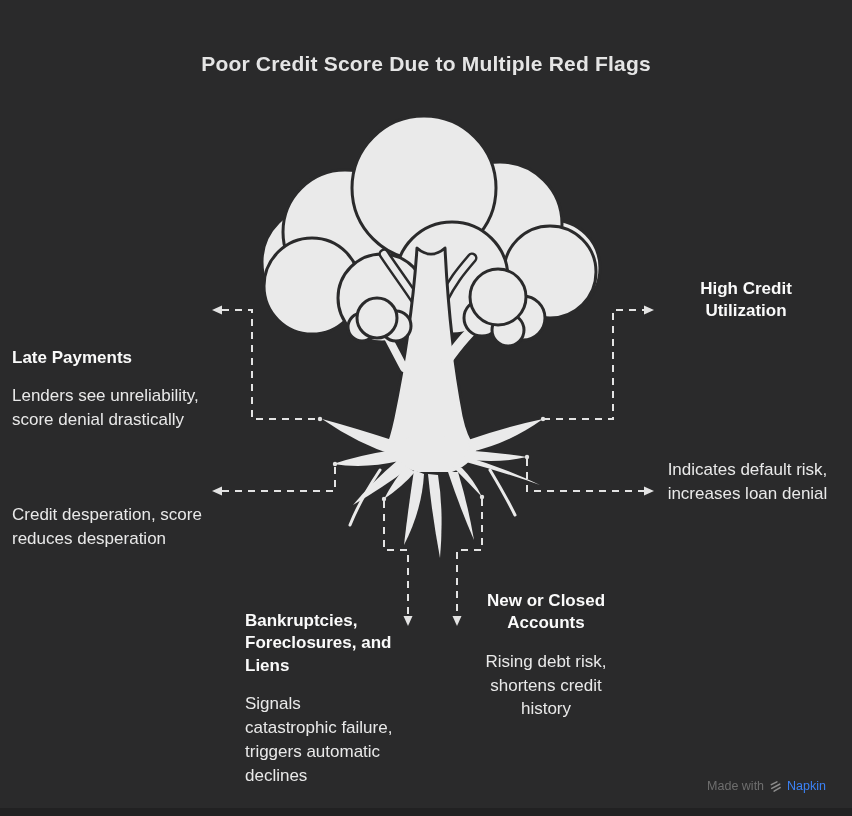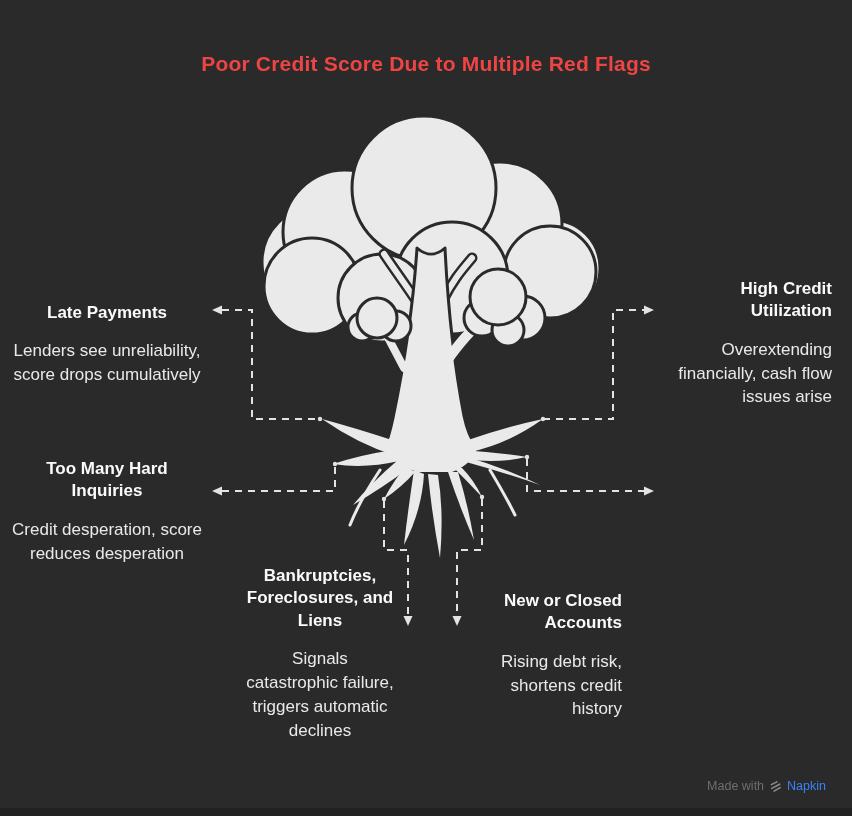--- a/index.html
+++ b/index.html
@@ -1,27 +1,27 @@
 <!DOCTYPE html>
 <html><head>
 <meta charset="utf-8">
 <style>
   html,body{margin:0;padding:0;background:#2a2a2b;}
   body{width:852px;height:816px;overflow:hidden;
        font-family:"Liberation Sans","DejaVu Sans",sans-serif;}
   .canvas{position:relative;width:852px;height:816px;background:#2a2a2b;}
   .bottom-edge{position:absolute;left:0;bottom:0;width:852px;height:8px;background:#212122;}
   .title{position:absolute;top:52px;left:0;width:852px;text-align:center;
-         font-size:21px;font-weight:700;color:#ef4444;letter-spacing:.2px;}
+         font-size:21px;font-weight:700;color:#e5e5e5;letter-spacing:.2px;}
   .diagram-svg{position:absolute;left:0;top:0;pointer-events:none;}
   .node{position:absolute;color:#e9e9e9;font-size:17px;line-height:1.4;}
   .node h3{margin:0 0 15px 0;font-size:17px;line-height:1.32;font-weight:700;color:#fafafa;}
   .node p{margin:0;}
-  .align-r{text-align:center;}
-  .align-l{text-align:right;}
+  .align-r{text-align:left;margin-top:45px;}
+  .align-l{text-align:center;}
   .n-late{left:12px;top:302px;width:190px;}
   .n-high{left:660px;top:278px;width:172px;}
   .n-inq{left:12px;top:458px;width:190px;}
   .n-coll{left:660px;top:458px;width:175px;}
   .n-bank{left:245px;top:565px;width:150px;}
   .n-bank p{margin-top:8px;}
   .n-new{left:470px;top:590px;width:152px;}
   .n-new p{margin-top:8px;}
   .watermark{position:absolute;top:779px;right:26px;display:flex;align-items:center;gap:5px;
              color:#6e6e6e;font-size:12.5px;}
@@ -111,34 +111,33 @@
       <circle cx="543" cy="419" r="2.2"></circle>
       <circle cx="335" cy="464" r="2.2"></circle>
       <circle cx="527" cy="457" r="2.2"></circle>
       <circle cx="384" cy="499" r="2.2"></circle>
       <circle cx="482" cy="497" r="2.2"></circle>
     </g>
   </svg>
 
   <div class="node align-r n-late">
     <h3>Late Payments</h3>
-    <p>Lenders see unreliability, score drops cumulatively</p>
+    <p>Lenders see unreliability, score denial drastically</p>
   </div>
 
   <div class="node align-l n-high">
     <h3>High Credit Utilization</h3>
-    <p>Overextending financially, cash flow issues arise</p>
   </div>
 
   <div class="node align-r n-inq">
-    <h3>Too Many Hard Inquiries</h3>
     <p>Credit desperation, score reduces desperation</p>
   </div>
 
   <div class="node align-l n-coll">
+    <p>Indicates default risk, increases loan denial</p>
   </div>
 
   <div class="node align-r n-bank">
     <h3>Bankruptcies, Foreclosures, and Liens</h3>
     <p>Signals catastrophic failure, triggers automatic declines</p>
   </div>
 
   <div class="node align-l n-new">
     <h3>New or Closed Accounts</h3>
     <p>Rising debt risk, shortens credit history</p>

